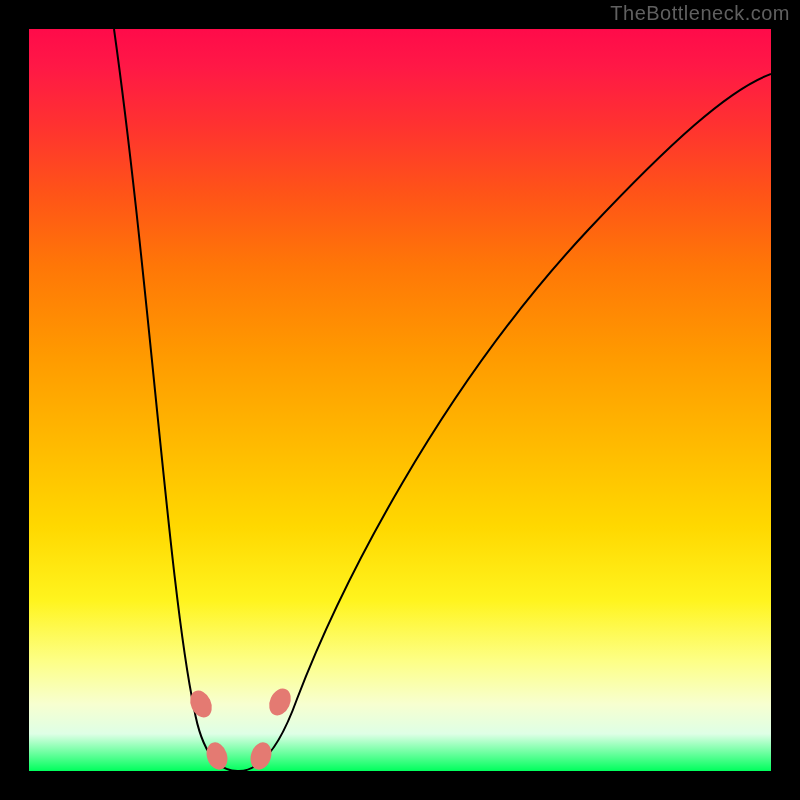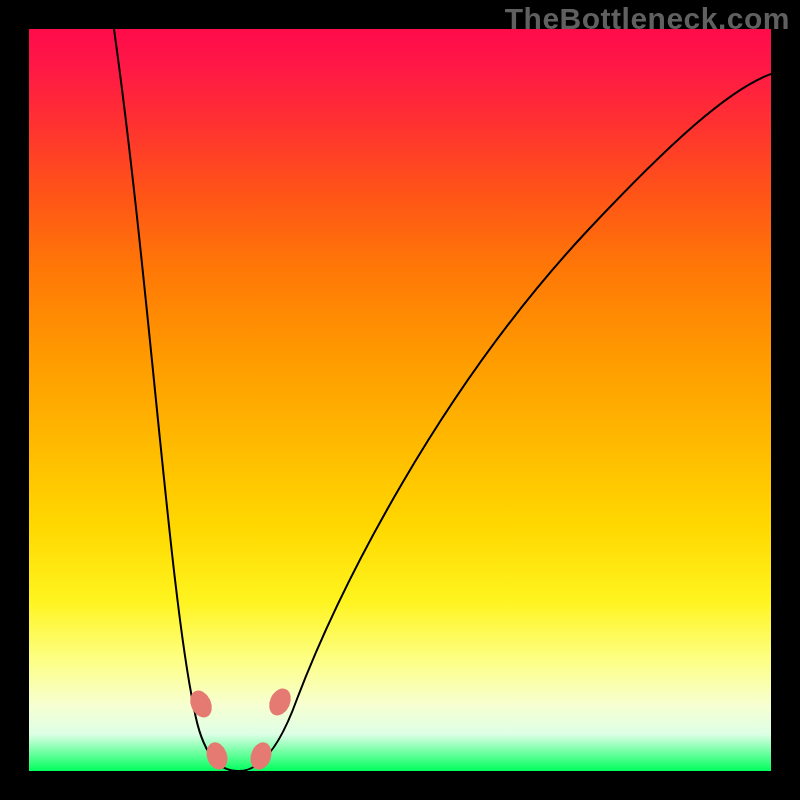--- a/index.html
+++ b/index.html
@@ -32,22 +32,22 @@
       #f7ffd0 91%,
       #deffe6 95%,
       #00ff5d 100%
     );
   }
   .watermark {
     position: absolute;
     top: 2px;
     right: 10px;
     color: #606060;
-    font-size: 30px;
-    font-weight: 700;
+    font-size: 20px;
+    font-weight: 400;
     letter-spacing: 0.5px;
     text-align: center;
   }
   svg.curve {
     position: absolute;
     left: 0;
     top: 0;
     width: 742px;
     height: 742px;
   }

